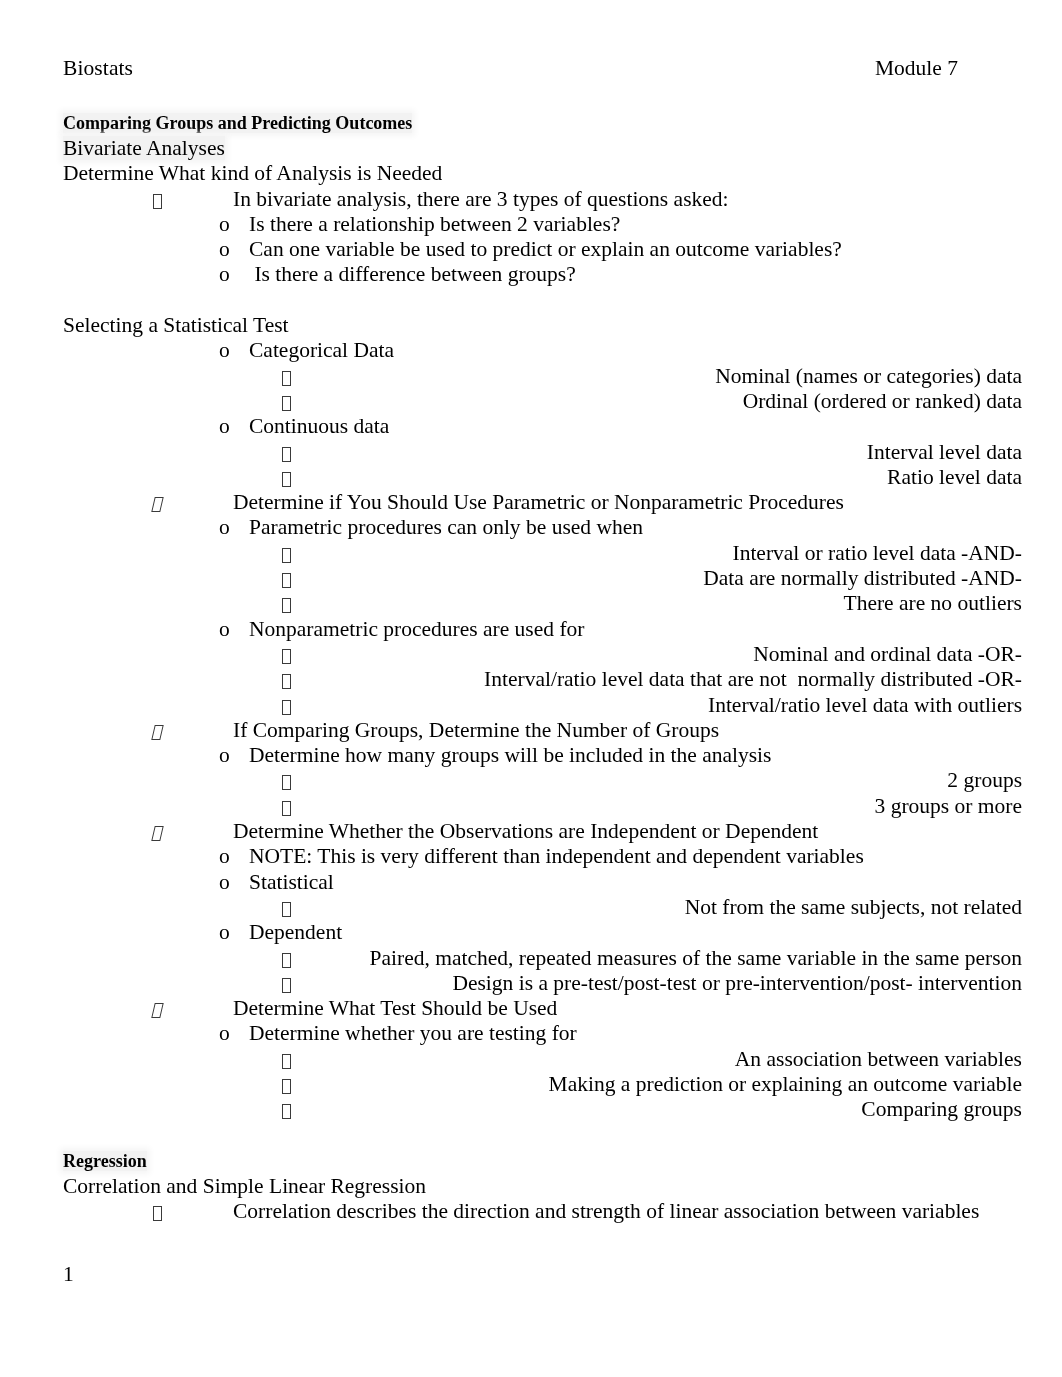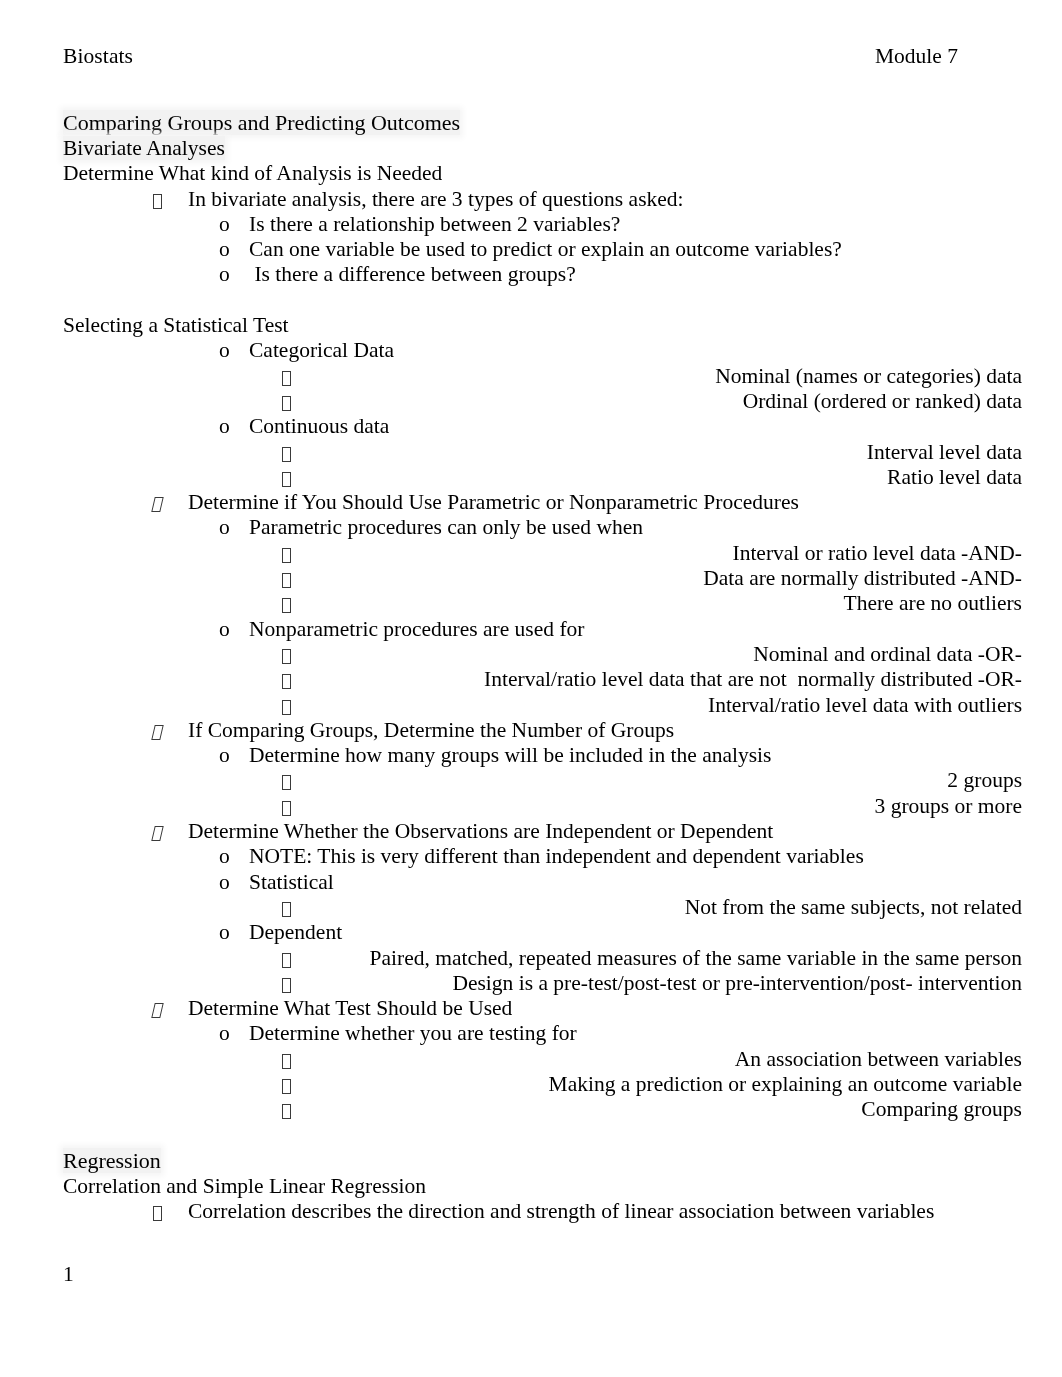--- a/index.html
+++ b/index.html
@@ -18,21 +18,21 @@
     width: 1062px;
     height: 1377px;
     background: #ffffff;
     overflow: hidden;
     box-sizing: border-box;
   }
 
   
   .header {
     position: absolute;
-    top: 44px;
+    top: 56px;
     left: 63px;
     right: 63px;
     display: flex;
     justify-content: space-between;
     align-items: flex-end;
     font-size: 21.5px;
     line-height: 25px;
   }
   .header .hdr-left { letter-spacing: 0.1px; }
   .header .hdr-right { padding-right: 41px; }
@@ -54,40 +54,40 @@
   }
 
   
   .lvl0 { padding-left: 0px; }
 
   .hl {
     display: inline;
     background: #f2f2f2;
     box-shadow: 0 0 6px 3px #f5f5f5;
   }
-  .title-line { font-size: 22px; line-height: 26px; }
+  .title-line { font-size: 18px; line-height: 26px; font-weight: bold; }
 
   
   .row {
     display: flex;
     align-items: flex-start;
   }
   .bullet {
     flex: 0 0 auto;
     text-align: left;
     color: #000;
     font-family: "DejaVu Sans", sans-serif;
   }
   .txt {
     flex: 0 1 auto;
     white-space: pre;
   }
 
   
-  .l1 { padding-left: 90px; }
+  .l1 { padding-left: 90px; gap: 45px; }
   .l1 .bullet { width: 35px; }
 
   
   .l2 { padding-left: 156px; }
   .l2 .bullet {
     width: 30px;
     font-family: "Liberation Serif", serif;
     font-size: 21.5px;
   }
 

